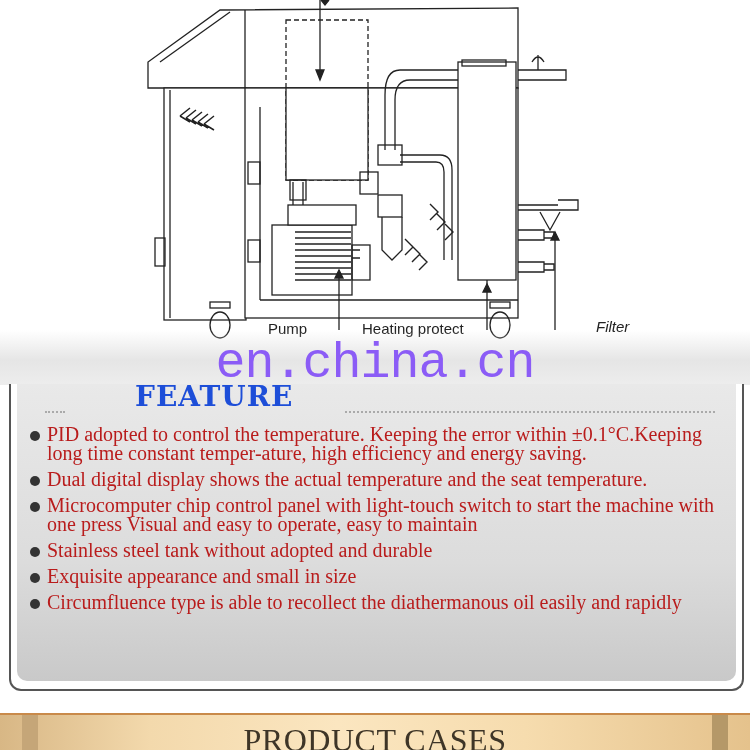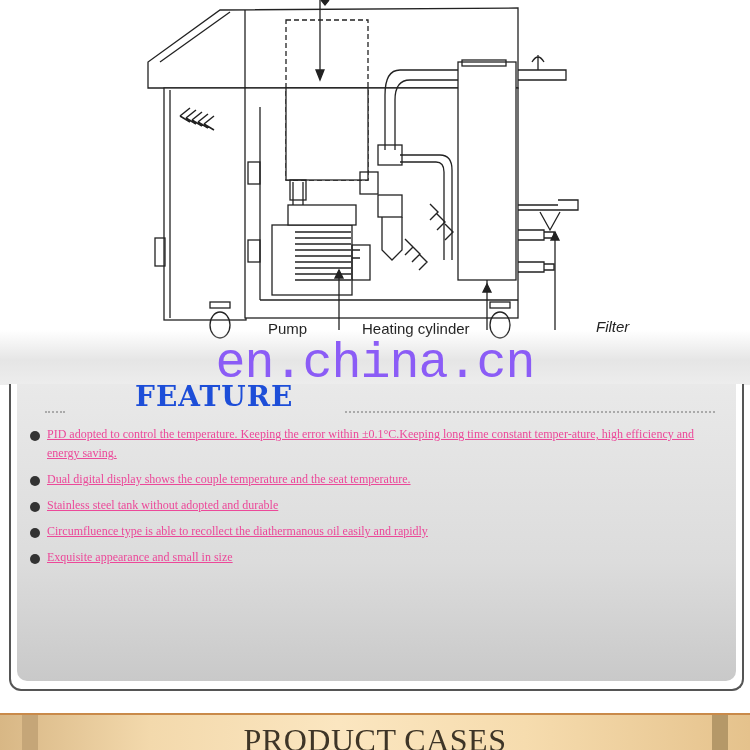--- a/index.html
+++ b/index.html
@@ -8,21 +8,21 @@
   .diagram svg { position:absolute; left:0; top:0; }
   .lbl { position:absolute; font-family:"Liberation Sans", sans-serif; font-size:15px; color:#222; }
   .watermark-band { position:absolute; left:0; top:330px; width:750px; height:55px; background:linear-gradient(to bottom, rgba(255,255,255,0) 0%, rgba(225,225,225,0.85) 55%, rgba(235,235,235,0.9) 100%); }
   .watermark { position:absolute; left:0; width:750px; top:335px; text-align:center; font-family:Liberation Mono, monospace; font-size:50px; color:#8b5cf6; letter-spacing:-1px; }
   .feature-box { position:absolute; left:9px; top:384px; width:731px; height:305px; border:2px solid #555; border-top:none; border-radius:0 0 12px 12px; background:#fff; }
   .feature-inner { position:absolute; left:6px; top:0; right:6px; bottom:8px; background:linear-gradient(to bottom, #e9e9e9 0%, #dcdcdc 60%, #c9c9c9 100%); border-radius:0 0 10px 10px; }
   .feature-title { position:absolute; left:135px; top:380px; font-family:"DejaVu Serif", serif; font-weight:bold; font-size:28px; color:#1d4ed8; letter-spacing:1px; }
   .dots-left { position:absolute; left:45px; top:411px; width:20px; border-top:2px dotted #aaa; }
   .dots-right { position:absolute; left:345px; top:411px; width:370px; border-top:2px dotted #aaa; }
   ul.features { position:absolute; left:30px; top:425px; width:690px; margin:0; padding:0; list-style:none; }
-  ul.features li { position:relative; padding-left:17px; font-size:12px; line-height:19px; color:#ec4899; margin-bottom:7px; font-family:"Liberation Serif", serif;text-decoration:underline; }
+  ul.features li { position:relative; padding-left:17px; font-size:20px; line-height:19px; color:#b91c1c; margin-bottom:7px; font-family:"Liberation Serif", serif; }
   ul.features li .bullet { position:absolute; left:0; top:6px; width:10px; height:10px; border-radius:50%; background:#333; }
   .cases-banner { position:absolute; left:0; top:713px; width:750px; height:37px; border-top:2px solid #c98a4a; background:linear-gradient(to right, #d8b785 0%, #f3d9ac 20%, #fbe6c0 45%, #f6dcae 70%, #e5c28c 100%); }
   .cases-banner .bar-l { position:absolute; left:22px; top:0; width:16px; height:37px; background:#c5a678; }
   .cases-banner .bar-r { position:absolute; right:22px; top:0; width:16px; height:37px; background:#b59868; }
   .cases-title { position:absolute; left:0; width:750px; top:7px; text-align:center; font-family:"Liberation Serif", serif; font-size:32px; color:#3e3527; letter-spacing:0.5px; }
 </style>
 </head>
 <body>
 
 <div class="diagram">
@@ -87,39 +87,40 @@
       <line x1="555" y1="232" x2="555" y2="330"></line>
       <path d="M551 240 L555 232 L559 240 Z" fill="#222"></path>
 
       <rect x="210" y="302" width="20" height="6"></rect>
       <ellipse cx="220" cy="325" rx="10" ry="13"></ellipse>
       <rect x="490" y="302" width="20" height="6"></rect>
       <ellipse cx="500" cy="325" rx="10" ry="13"></ellipse>
     </g>
   </svg>
   <span class="lbl" style="left:268px; top:320px;">Pump</span>
-  <span class="lbl" style="left:362px; top:320px;">Heating cylinder</span>
+  <span class="lbl" style="left:362px; top:320px;">Heating protect</span>
   <span class="lbl" style="left:596px; top:318px;font-style:italic;">Filter</span>
 </div>
 
 <div class="watermark-band"></div>
 <div class="watermark">en.china.cn</div>
 
 <div class="feature-box">
   <div class="feature-inner"></div>
 </div>
 <div class="feature-title">FEATURE</div>
 <div class="dots-left"></div>
 <div class="dots-right"></div>
 
 <ul class="features">
   <li><span class="bullet"></span><span>PID adopted to control the temperature. Keeping the error within ±0.1°C.Keeping long time constant temper-ature, high efficiency and energy saving.</span></li>
-  <li><span class="bullet"></span><span>Dual digital display shows the couple temperature and the seat temperature.</span></li>
+  <li><span class="bullet"></span><span>Dual digital display shows the actual temperature and the seat temperature.</span></li>
+  <li><span class="bullet"></span><span>Microcomputer chip control panel with light-touch switch to start the machine with one press Visual and easy to operate, easy to maintain</span></li>
   <li><span class="bullet"></span><span>Stainless steel tank without adopted and durable</span></li>
+  <li><span class="bullet"></span><span>Exquisite appearance and small in size</span></li>
   <li><span class="bullet"></span><span>Circumfluence type is able to recollect the diathermanous oil easily and rapidly</span></li>
-  <li><span class="bullet"></span><span>Exquisite appearance and small in size</span></li>
 </ul>
 
 <div class="cases-banner">
   <div class="bar-l"></div>
   <div class="bar-r"></div>
   <div class="cases-title">PRODUCT CASES</div>
 </div>
 
 </body></html>

